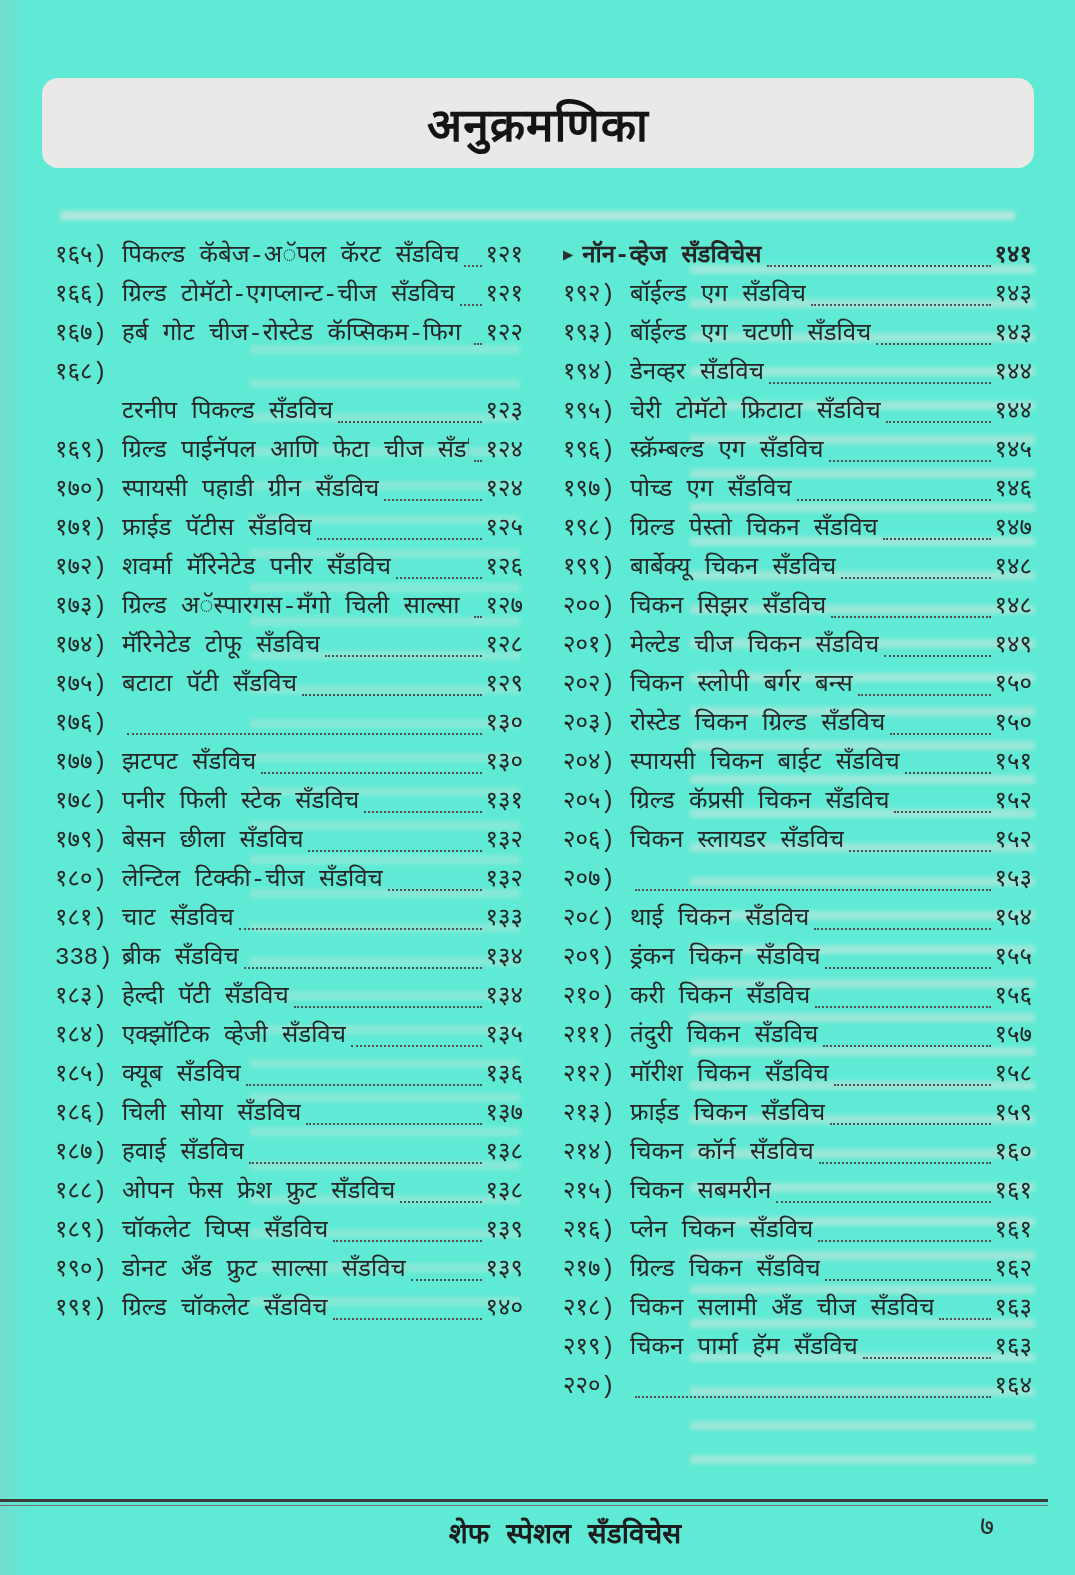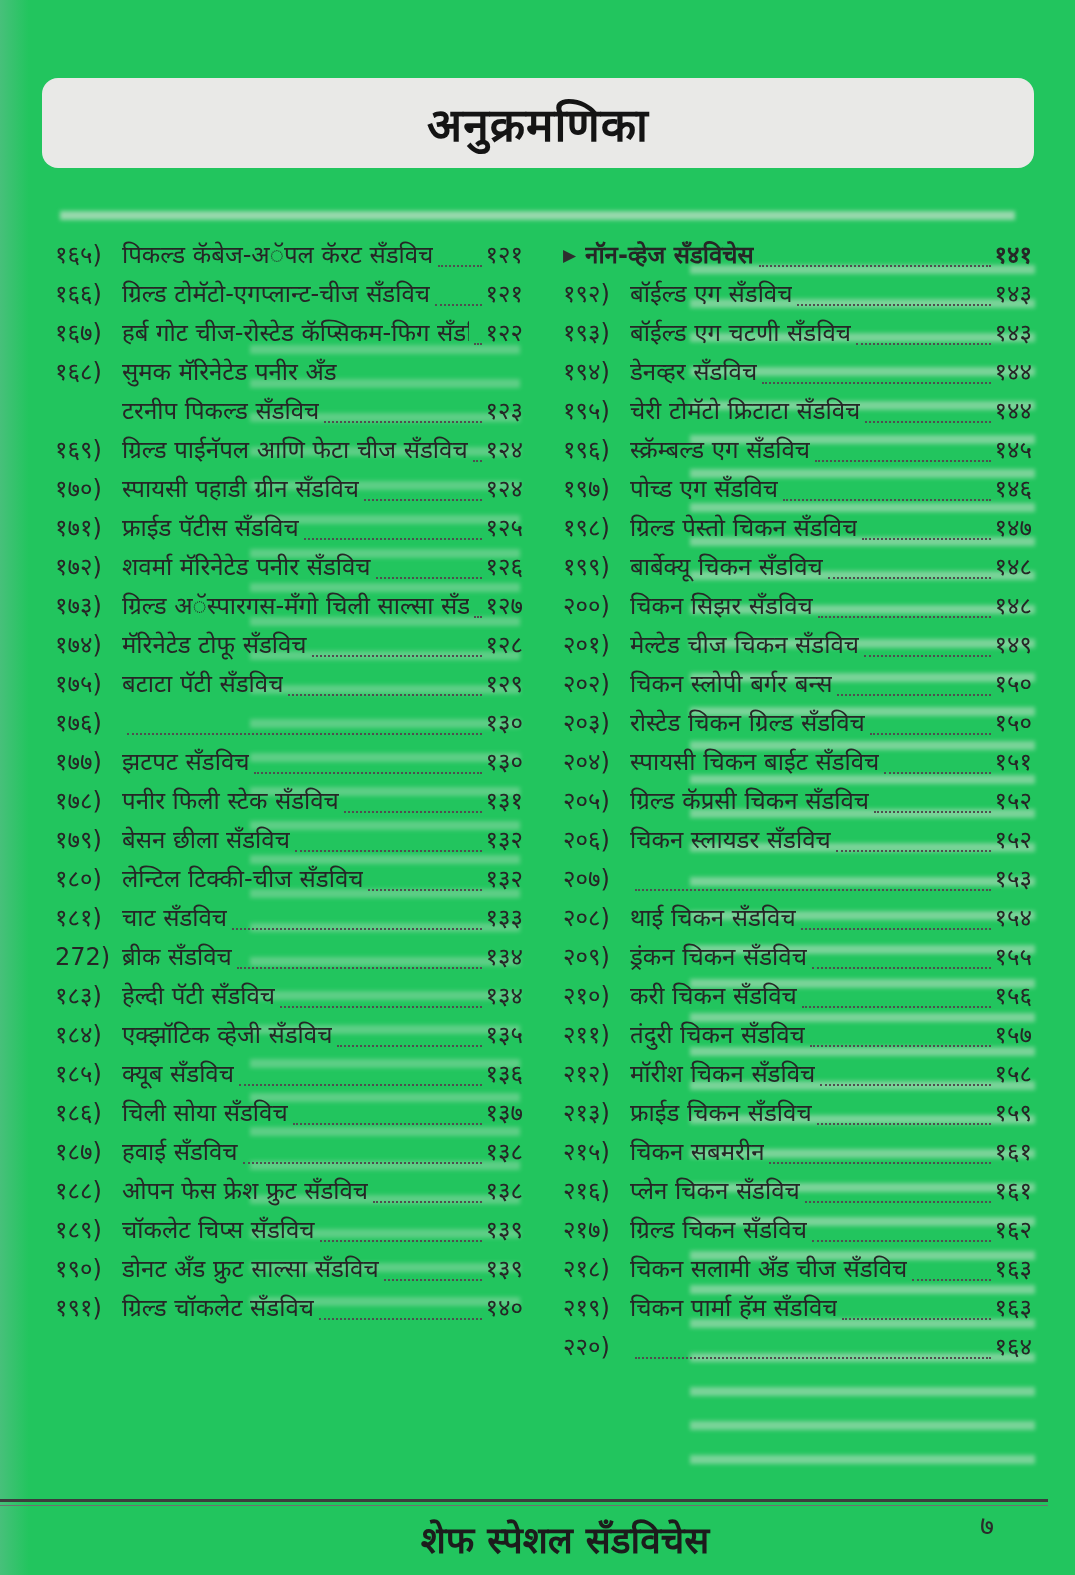--- a/index.html
+++ b/index.html
@@ -1,20 +1,20 @@
 <!DOCTYPE html>
 <html><head>
 <meta charset="utf-8">
 <style>
   html,body{margin:0;padding:0;}
   body{
     width:1075px;height:1575px;position:relative;overflow:hidden;
     background:#fbfbf9;font-family:"DejaVu Sans", sans-serif;color:#262626;
   }
-  .page{position:absolute;inset:0;background:#22c55e;}
+  .page{position:absolute;inset:0;background:#5eead4;font-family:Liberation Mono, monospace;}
   .edge-shade{
     position:absolute;left:0;top:0;bottom:0;width:34px;pointer-events:none;
     background:linear-gradient(to right, rgba(168,180,196,0.28), rgba(168,180,196,0.0) 85%);
   }
   
   .ghost{
     position:absolute;pointer-events:none;filter:blur(2px);opacity:.45;
     background:repeating-linear-gradient(to bottom, transparent 0 25px, #e7e6e1 25px 34px);
   }
   #ghost-top{left:60px;top:186px;width:955px;height:46px;opacity:.6;}
@@ -45,21 +45,21 @@
     border-bottom:2.6px dotted #4f4f4f;margin:0 4px 8px 5px;
   }
   .pg{flex:0 0 auto;}
 
   .footer-rule{
     position:absolute;left:0;top:1499px;width:1048px;height:3px;
     border-top:3px solid #3c3c3c;border-bottom:1px solid #707070;
   }
   .footer-title{
     position:absolute;top:1513px;left:565px;transform:translateX(-50%);
-    font-size:37px;font-weight:700;color:#1c1c1c;
+    font-size:28px;font-weight:700;color:#1c1c1c;
   }
   .page-num{position:absolute;top:1506px;left:980px;font-size:27px;color:#2b2b2b;}
 </style>
 </head>
 <body>
 
 <div class="page">
   <div class="edge-shade"></div>
   <div class="ghost" id="ghost-top"></div>
   <div class="ghost" id="ghost-right"></div>
@@ -90,21 +90,20 @@
     <span class="num">१६७)</span>
 
     <span class="title">हर्ब गोट चीज-रोस्टेड कॅप्सिकम-फिग सँडविच</span>
     <span class="leader"></span>
     <span class="pg">१२२</span>
   </div>
 
   <div class="row">
     <span class="num">१६८)</span>
 
-    <span class="title">सुमक मॅरिनेटेड पनीर अँड</span>
 
   </div>
 
   <div class="row">
     <span class="num"></span>
 
     <span class="title">टरनीप पिकल्ड सँडविच</span>
     <span class="leader"></span>
     <span class="pg">१२३</span>
   </div>
@@ -206,21 +205,21 @@
 
   <div class="row">
     <span class="num">१८१)</span>
 
     <span class="title">चाट सँडविच</span>
     <span class="leader"></span>
     <span class="pg">१३३</span>
   </div>
 
   <div class="row">
-    <span class="num">272)</span>
+    <span class="num">338)</span>
 
     <span class="title">ब्रीक सँडविच</span>
     <span class="leader"></span>
     <span class="pg">१३४</span>
   </div>
 
   <div class="row">
     <span class="num">१८३)</span>
 
     <span class="title">हेल्दी पॅटी सँडविच</span>
@@ -469,20 +468,27 @@
   </div>
 
   <div class="row">
     <span class="num">२१३)</span>
 
     <span class="title">फ्राईड चिकन सँडविच</span>
     <span class="leader"></span>
     <span class="pg">१५९</span>
   </div>
 
+  <div class="row">
+    <span class="num">२१४)</span>
+
+    <span class="title">चिकन कॉर्न सँडविच</span>
+    <span class="leader"></span>
+    <span class="pg">१६०</span>
+  </div>
 
   <div class="row">
     <span class="num">२१५)</span>
 
     <span class="title">चिकन सबमरीन</span>
     <span class="leader"></span>
     <span class="pg">१६१</span>
   </div>
 
   <div class="row">

